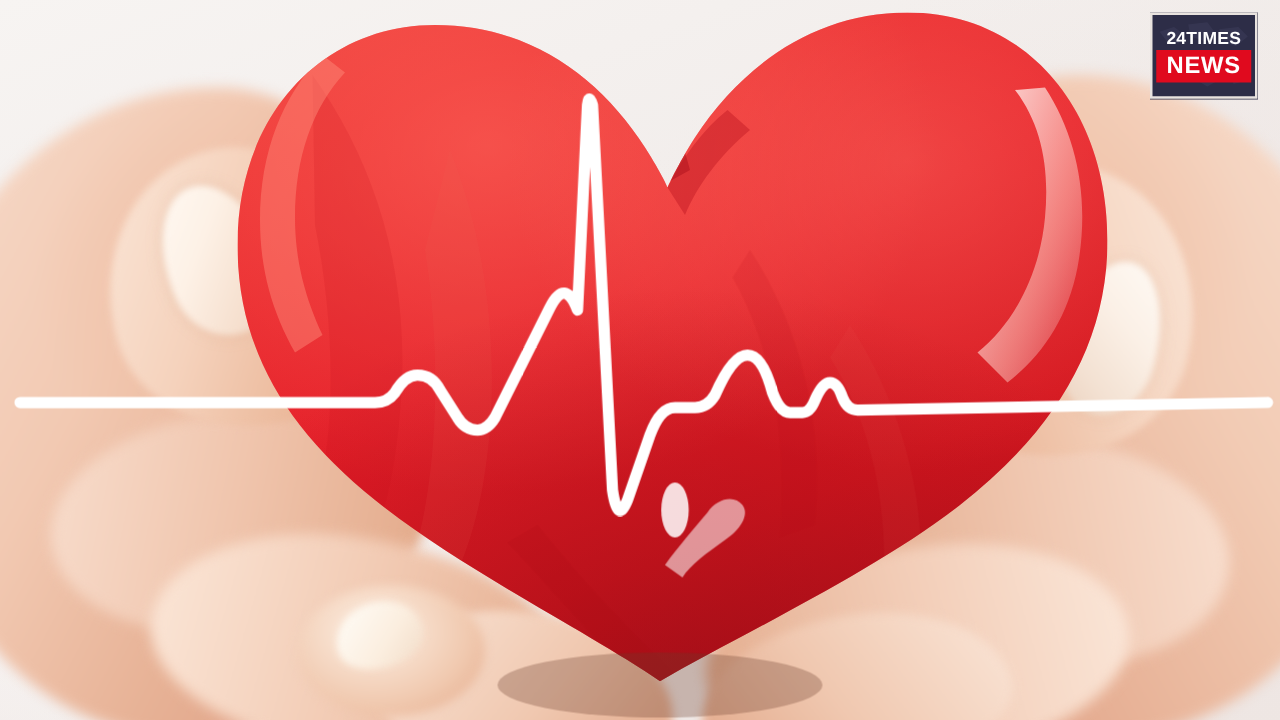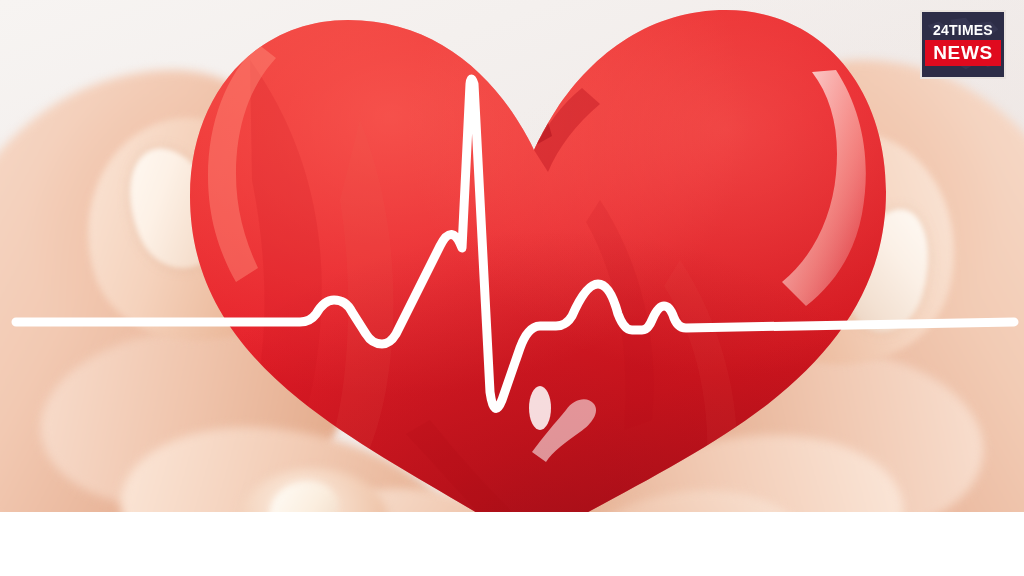--- a/index.html
+++ b/index.html
@@ -8,21 +8,21 @@
     padding: 0;
     background: #ffffff;
   }
   body {
     font-family: "Liberation Sans", sans-serif;
   }
 
   .stage {
     position: relative;
     width: 1024px;
-    height: 512px;
+    height: 576px;
     overflow: hidden;
     background: #f3efee;
   }
 
   
   .backdrop {
     position: absolute;
     inset: 0;
     background:
       radial-gradient(ellipse 55% 60% at 8% 72%, #fbf8f7 0%, rgba(251,248,247,0) 70%),

